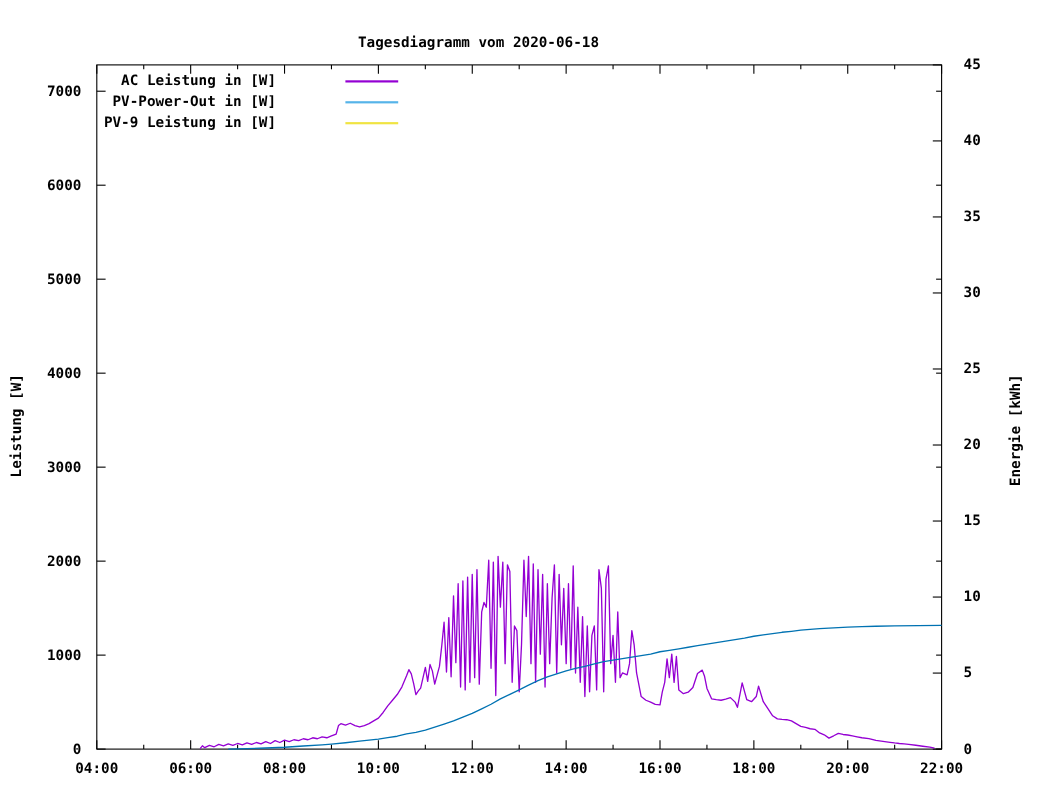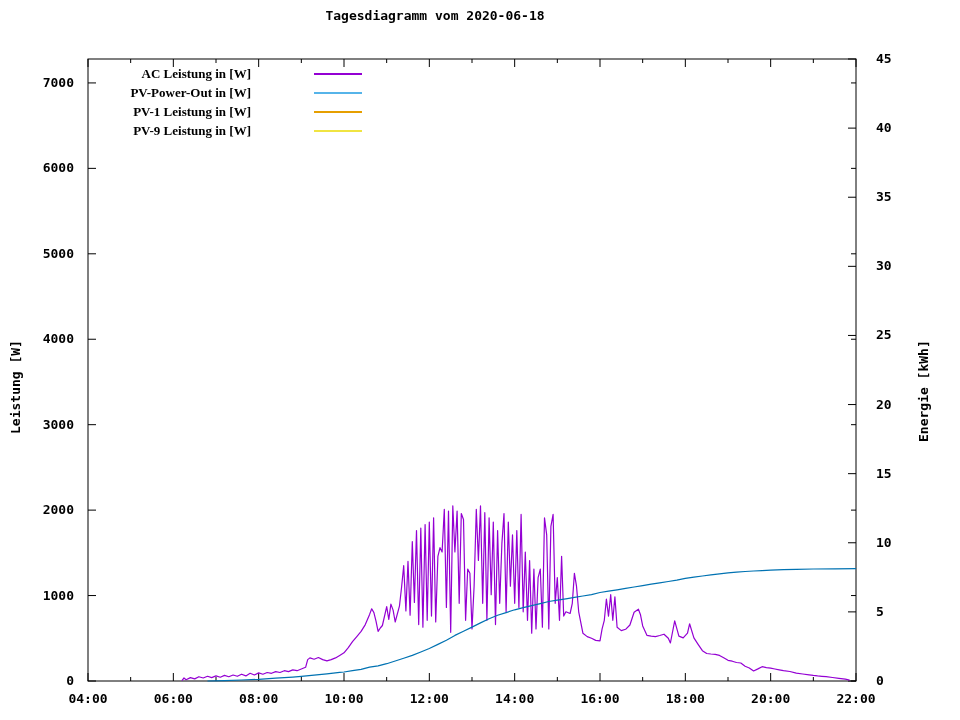--- a/index.html
+++ b/index.html
@@ -2,34 +2,34 @@
 <html><head>
 <meta charset="utf-8">
 <style>
   html,body{margin:0;padding:0;background:#ffffff;}
   #canvas{
     position:relative;width:960px;height:720px;background:#ffffff;
     font-family:"DejaVu Sans Mono","Liberation Mono",monospace;
     font-weight:bold;color:#000;overflow:hidden;
   }
   #chart-title{
-    position:absolute;left:0;top:8px;width:870px;height:16px;
+    position:absolute;left:0;top:32px;width:870px;height:16px;
     text-align:center;font-size:13px;letter-spacing:0px;
   }
   .ylabel{
     position:absolute;font-size:13px;white-space:nowrap;
     transform:rotate(-90deg);transform-origin:0 0;
   }
   #y1-title{left:8px;top:434px;}
   #y2-title{left:916px;top:442px;}
   #plot{position:absolute;left:0;top:0;}
   #plot text{font-family:"DejaVu Sans Mono","Liberation Mono",monospace;font-weight:bold;font-size:13px;fill:#000;}
   #legend{position:absolute;left:90px;top:64px;width:300px;}
   .lrow{display:flex;align-items:center;height:19px;}
-  .ltext{display:inline-block;width:161px;text-align:right;font-size:13px;white-space:nowrap;font-family:Liberation Serif, serif;}
+  .ltext{display:inline-block;width:161px;text-align:right;font-size:13px;white-space:nowrap;}
   .lline{display:inline-block;width:48px;height:0;border-top:2px solid #000;margin-left:63px;}
 </style>
 </head>
 <body>
 
 <div id="canvas">
   <div id="chart-title">Tagesdiagramm vom 2020-06-18</div>
 
   <div id="y1-title" class="ylabel">Leistung [W]</div>
   <div id="y2-title" class="ylabel">Energie [kWh]</div>
@@ -135,21 +135,17 @@
   <div id="legend">
     <div class="lrow">
       <span class="ltext">AC Leistung in [W]</span>
       <span class="lline" style="border-top-color: rgb(148, 0, 211);"></span>
     </div>
     <div class="lrow">
       <span class="ltext">PV-Power-Out in [W]</span>
       <span class="lline" style="border-top-color: rgb(86, 180, 233);"></span>
     </div>
     <div class="lrow">
-      <span class="ltext">PV-1 Leistung in [W]</span>
-      <span class="lline" style="border-top-color: rgb(230, 159, 0);"></span>
-    </div>
-    <div class="lrow">
       <span class="ltext">PV-9 Leistung in [W]</span>
       <span class="lline" style="border-top-color: rgb(240, 228, 66);"></span>
     </div>
   </div>
 </div>
 
 </body></html>

